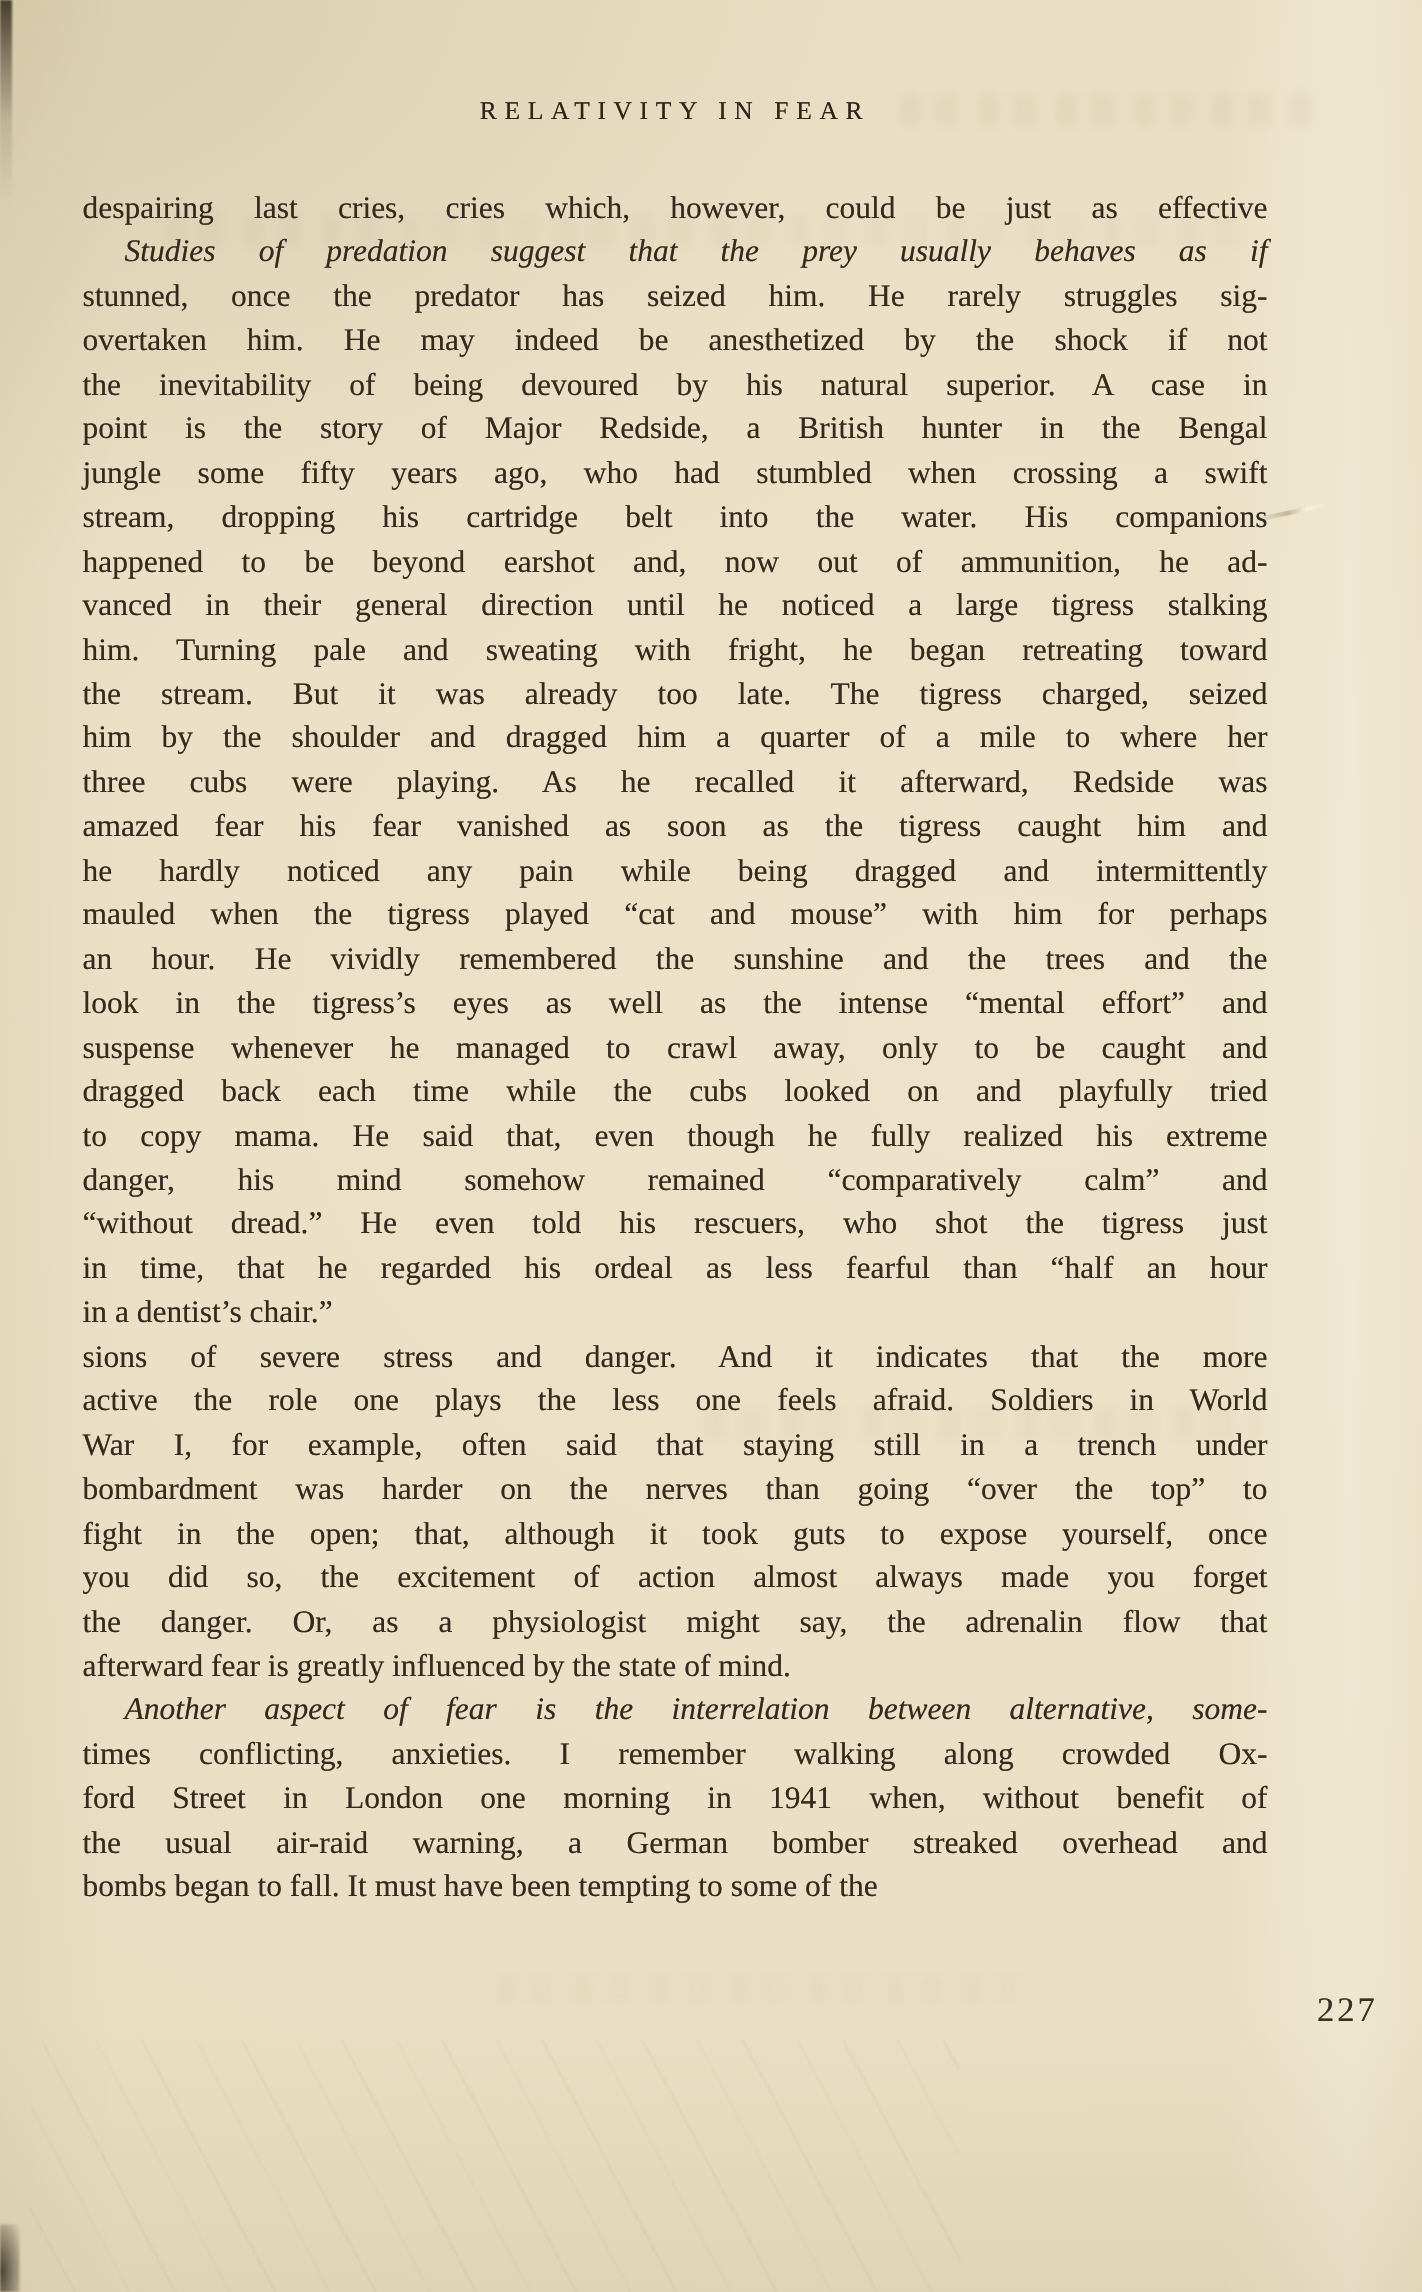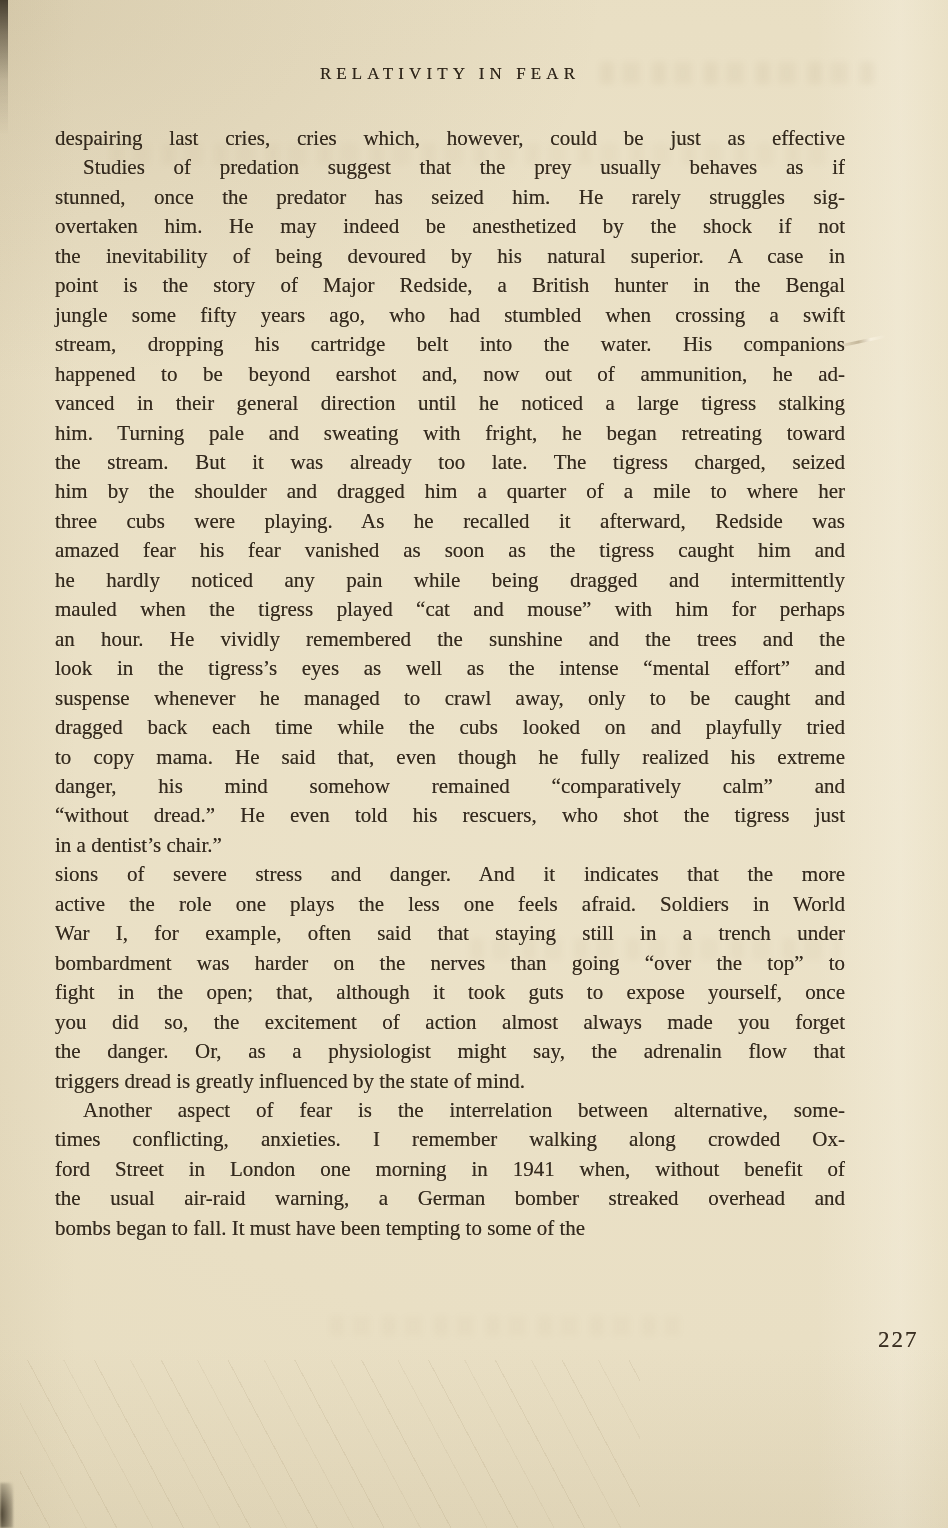--- a/index.html
+++ b/index.html
@@ -54,20 +54,21 @@
   .line {
     text-align: justify;
     text-align-last: justify;
     white-space: normal;
   }
   .line.last {
     text-align-last: left;
   }
   .line.indent {
     padding-left: 28px;
+    font-style: italic;
   }
   .line i { font-style: italic; }
 
   
   .page-number {
     position: absolute;
     top: 1327px;
     left: 878px;
     font-size: 23px;
     letter-spacing: 2px;
@@ -149,31 +150,32 @@
         <div class="line">amazed fear his fear vanished as soon as the tigress caught him and</div>
         <div class="line">he hardly noticed any pain while being dragged and intermittently</div>
         <div class="line">mauled when the tigress played “cat and mouse” with him for perhaps</div>
         <div class="line">an hour. He vividly remembered the sunshine and the trees and the</div>
         <div class="line">look in the tigress’s eyes as well as the intense “mental effort” and</div>
         <div class="line">suspense whenever he managed to crawl away, only to be caught and</div>
         <div class="line">dragged back each time while the cubs looked on and playfully tried</div>
         <div class="line">to copy mama. He said that, even though he fully realized his extreme</div>
         <div class="line">danger, his mind somehow remained “comparatively calm” and</div>
         <div class="line">“without dread.” He even told his rescuers, who shot the tigress just</div>
+        <div class="line">in time, that he regarded his ordeal as less fearful than “half an hour</div>
         <div class="line last">in a dentist’s chair.”</div>
       </div>
       <div class="para">
         <div class="line">sions of severe stress and danger. And it indicates that the more</div>
         <div class="line">active the role one plays the less one feels afraid. Soldiers in World</div>
         <div class="line">War I, for example, often said that staying still in a trench under</div>
         <div class="line">bombardment was harder on the nerves than going “over the top” to</div>
         <div class="line">fight in the open; that, although it took guts to expose yourself, once</div>
         <div class="line">you did so, the excitement of action almost always made you forget</div>
         <div class="line">the danger. Or, as a physiologist might say, the adrenalin flow that</div>
-        <div class="line last">triggers dread is greatly influenced by the state of mind.</div>
+        <div class="line last">afterward fear is greatly influenced by the state of mind.</div>
       </div>
       <div class="para">
         <div class="line indent">Another aspect of fear is the interrelation between alternative, some-</div>
         <div class="line">times conflicting, anxieties. I remember walking along crowded Ox-</div>
         <div class="line">ford Street in London one morning in 1941 when, without benefit of</div>
         <div class="line">the usual air-raid warning, a German bomber streaked overhead and</div>
         <div class="line last">bombs began to fall. It must have been tempting to some of the</div>
       </div>
     </div>
 

